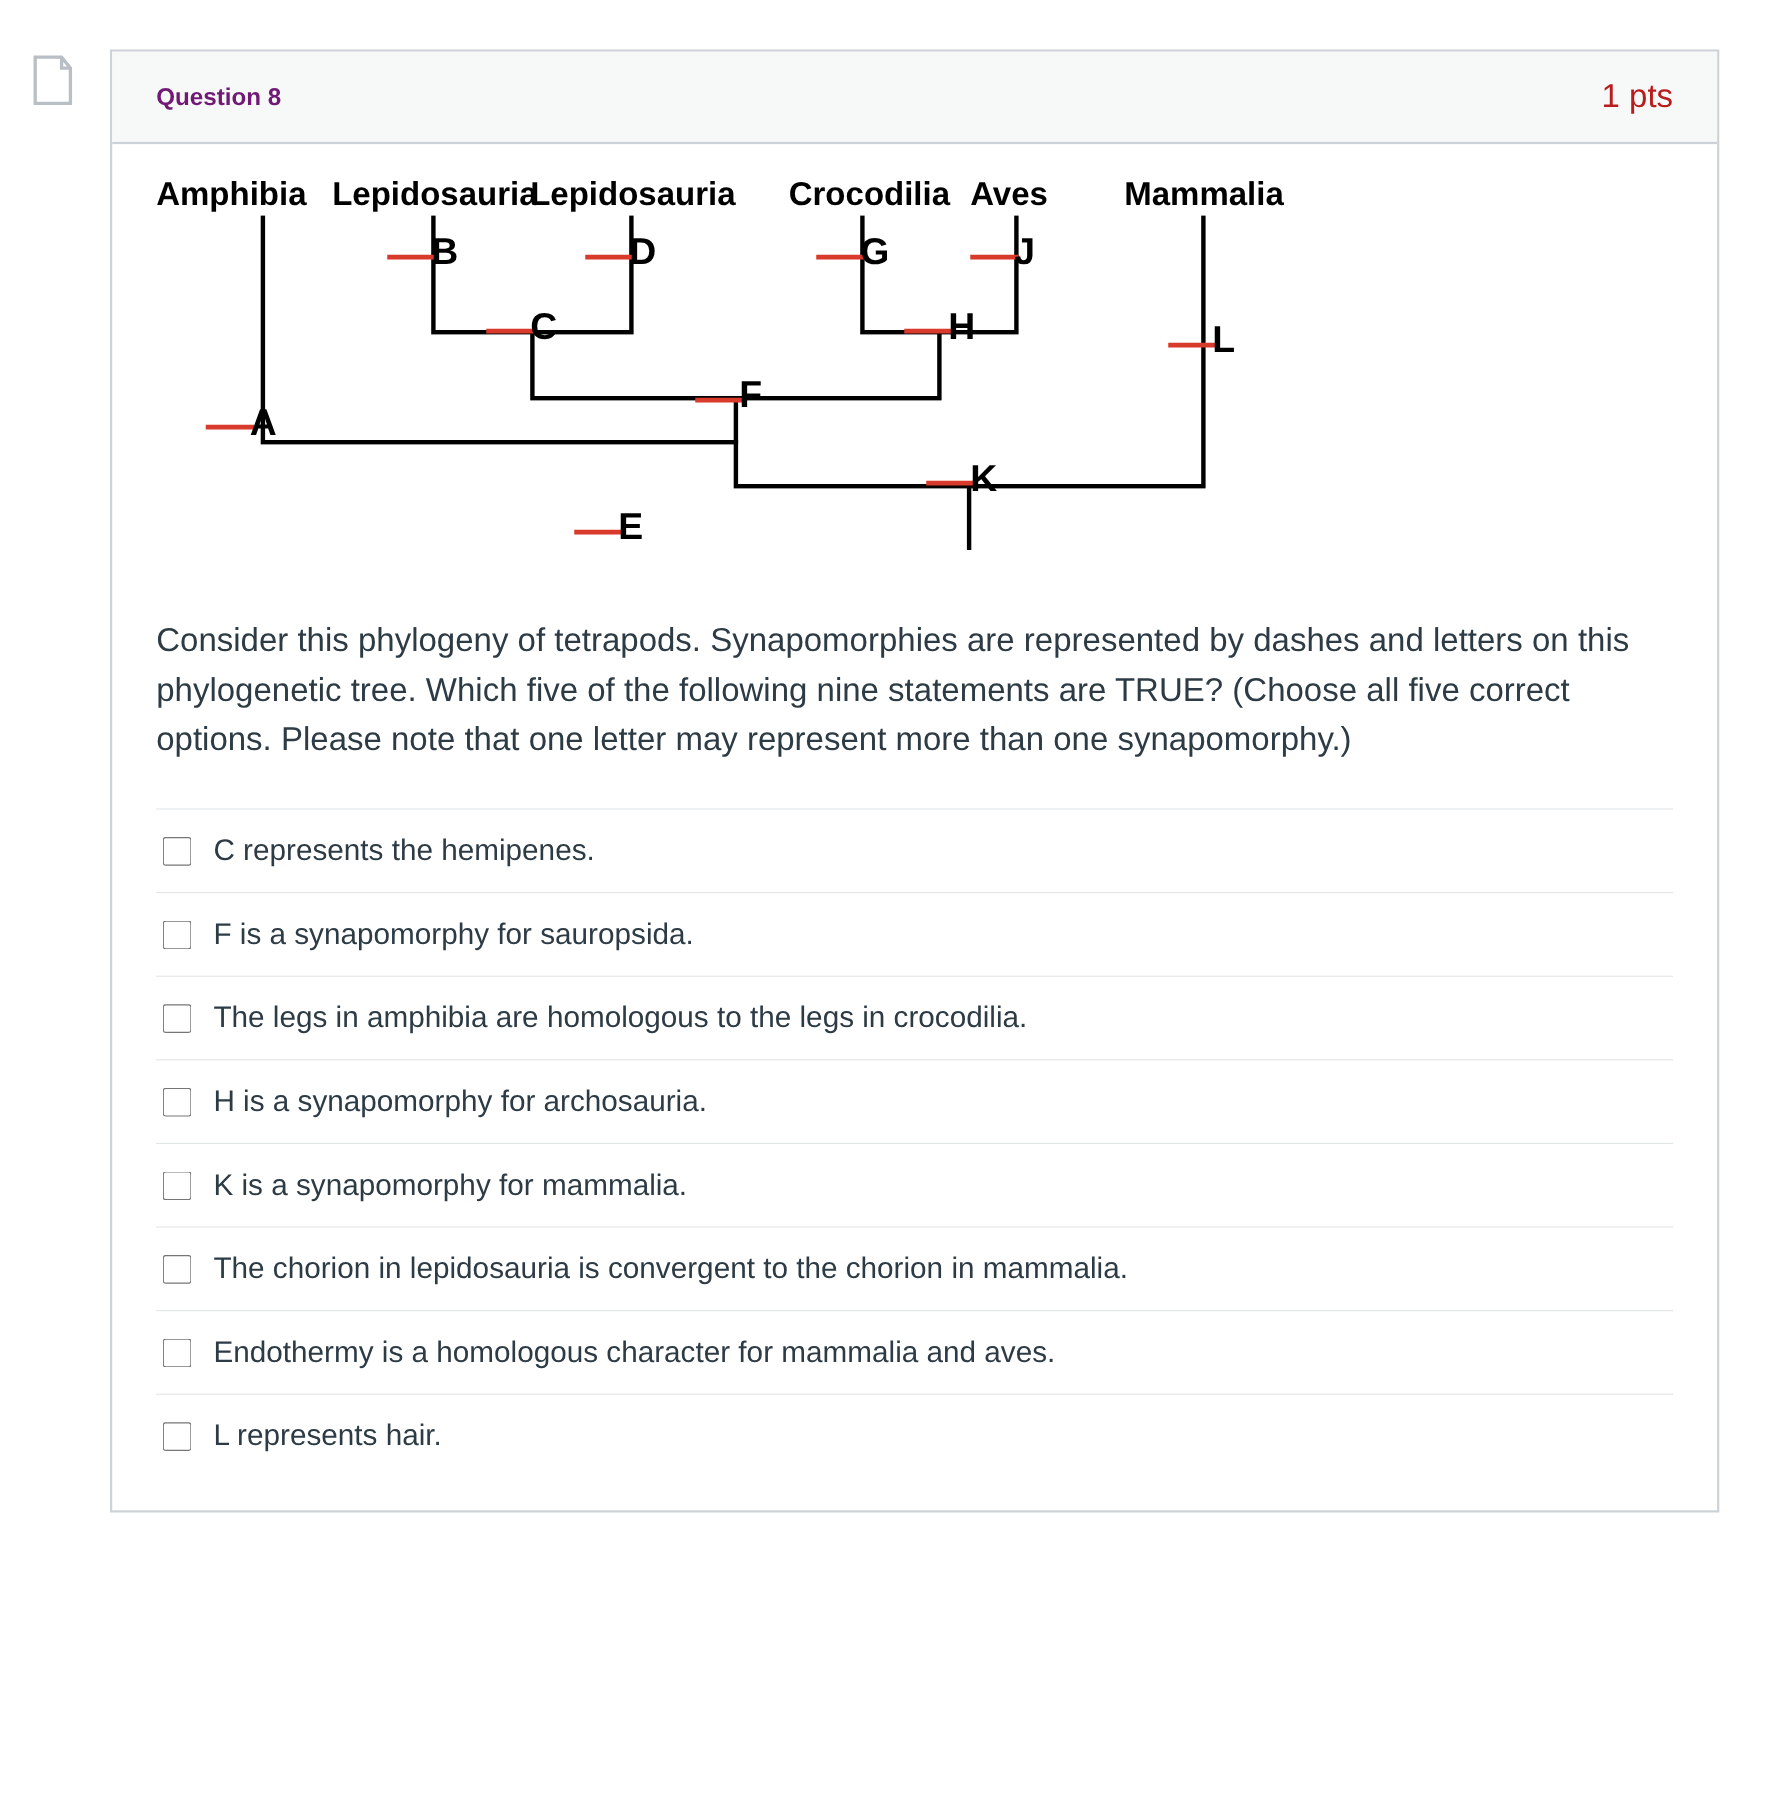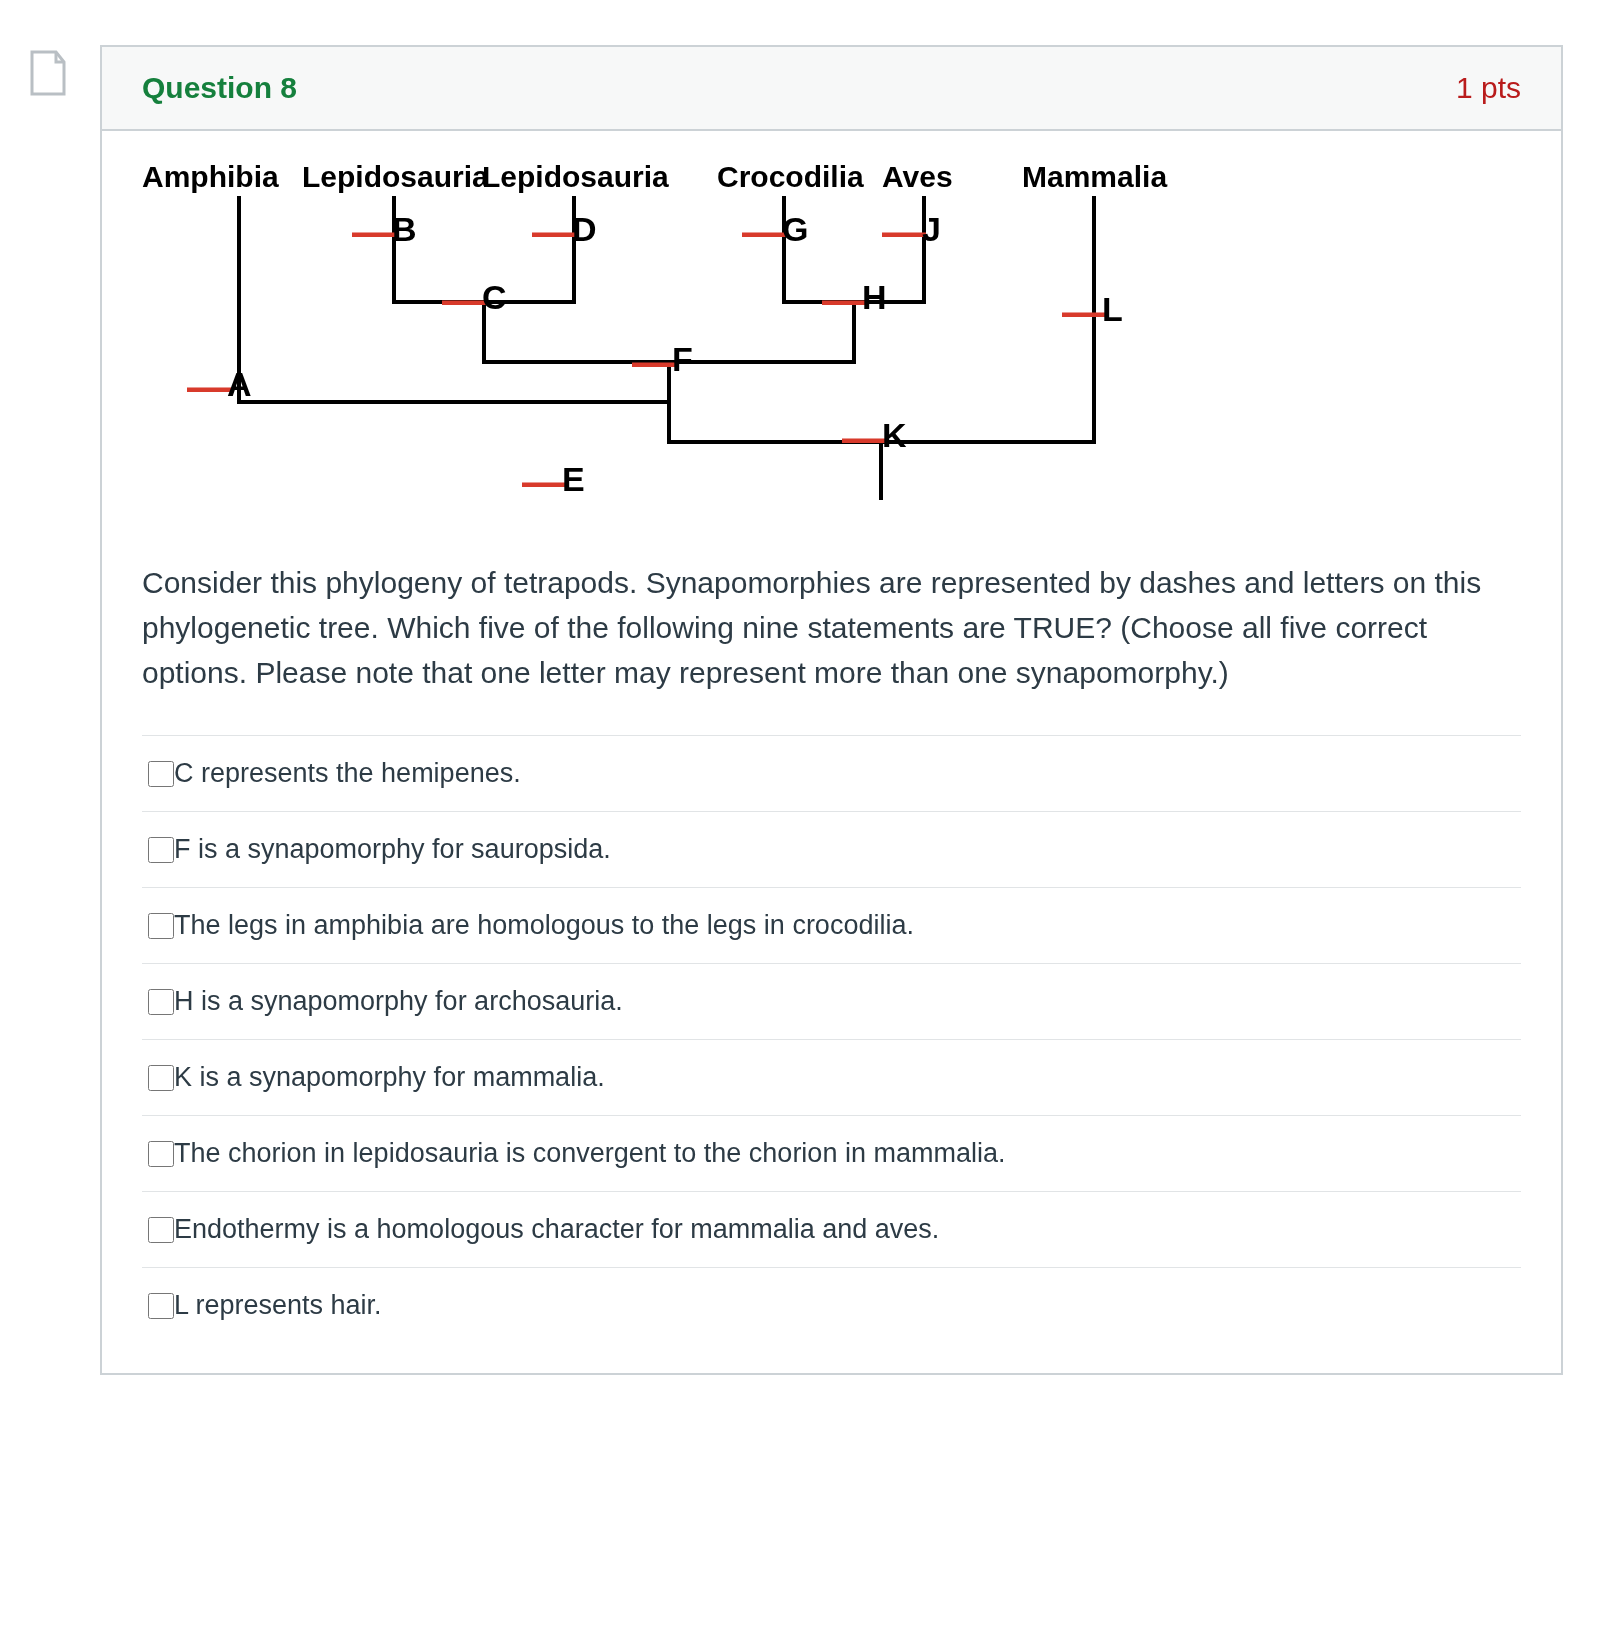--- a/index.html
+++ b/index.html
@@ -29,21 +29,21 @@
     background: #fff;
   }
   .qheader {
     display: flex;
     align-items: center;
     justify-content: space-between;
     padding: 24px 40px;
     border-bottom: 2px solid #ccd2d6;
     background: #f7f8f8;
   }
-  .qtitle { font-size: 30px; font-weight: 700; color: #15803d; }
+  .qtitle { font-size: 22px; font-weight: 700; color: #701a75; }
   .qpts  { font-size: 30px; font-weight: 400; color: #b91c1c; }
   .qbody { padding: 29px 40px 30px 40px; }
   .diagram-wrap {
     position: relative;
     width: 1120px;
     height: 370px;
     margin: 0 0 30px 0;
   }
   .diagram-wrap .taxon {
     position: absolute;
@@ -72,20 +72,21 @@
   .hbar { position:absolute; background:#000; height:4px; }
   .prompt {
     font-size: 30px;
     line-height: 1.5;
     color: #2d3b45;
     margin: 20px 0 40px 0;
   }
   .option {
     display: flex;
     align-items: center;
+    gap: 20px;
     padding: 22px 6px;
     border-top: 1px solid #e1e4e6;
     font-size: 27px;
     color: #2d3b45;
   }
   .option input[type="checkbox"] {
     width: 26px;
     height: 26px;
     accent-color: #5b6670;
   }

